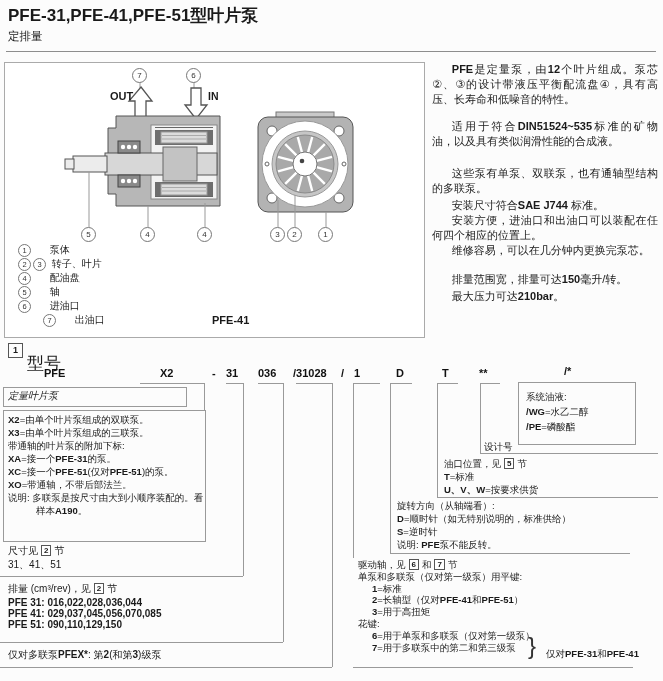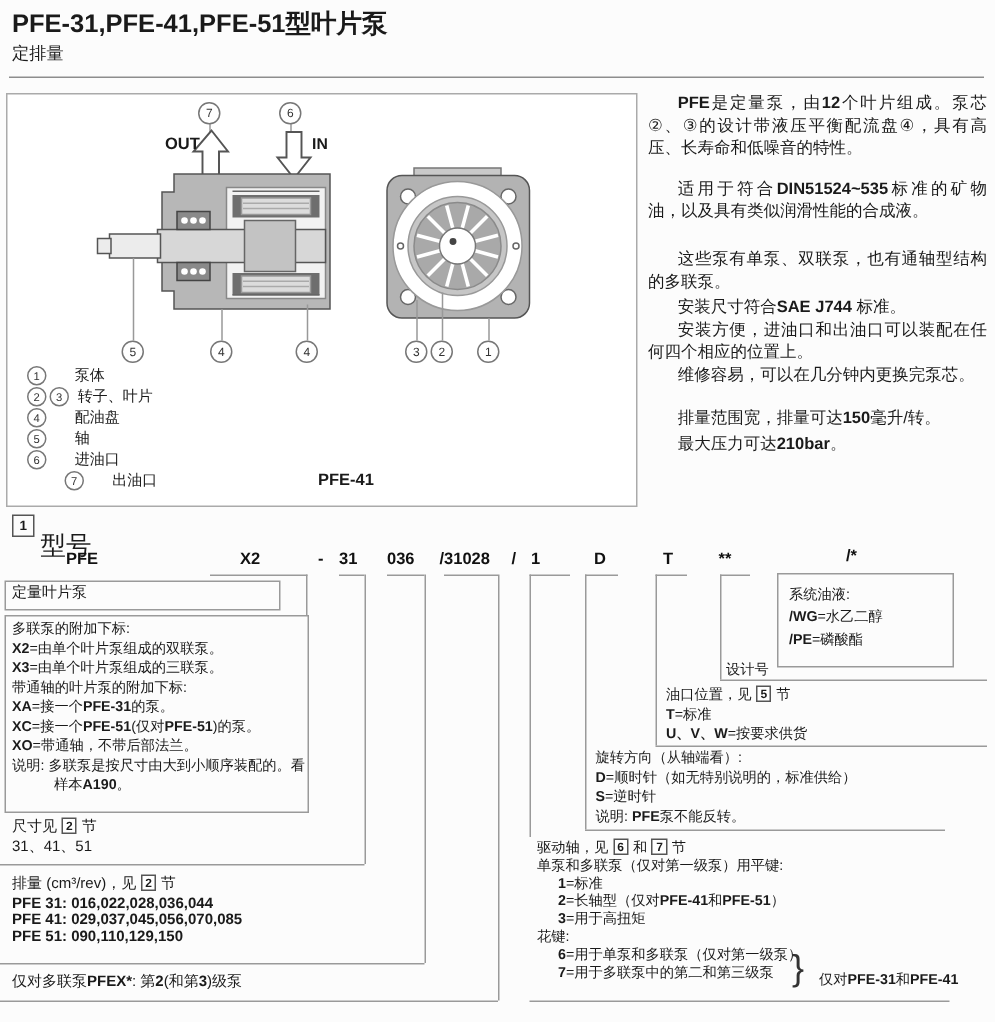--- a/index.html
+++ b/index.html
@@ -190,25 +190,24 @@
 <div class="ln" style="left:390px;top:383px;width:1px;height:170px;"></div>
 <div class="ln" style="left:390px;top:553px;width:240px;height:1px;"></div>
 <div class="ln" style="left:437px;top:383px;width:21px;height:1px;"></div>
 <div class="ln" style="left:437px;top:383px;width:1px;height:114px;"></div>
 <div class="ln" style="left:437px;top:497px;width:221px;height:1px;"></div>
 <div class="ln" style="left:480px;top:383px;width:20px;height:1px;"></div>
 <div class="ln" style="left:480px;top:383px;width:1px;height:70px;"></div>
 <div class="ln" style="left:480px;top:453px;width:178px;height:1px;"></div>
 
 <div class="box" style="left:3px;top:387px;width:182px;height:18px;"></div>
-<div class="t" style="left:8px;top:390px;font-size:10px;">定量叶片泵</div>
+<div class="t" style="left:8px;top:390px;font-size:10px;font-style:italic;">定量叶片泵</div>
 
 <div class="box" style="left:3px;top:410px;width:201px;height:130px;"></div>
 <div class="blk" style="left:8px;top:413px;width:194px;">
-  <div><span>多联泵的附加下标:</span></div>
   <div><span class="b">X2</span><span>=由单个叶片泵组成的双联泵。</span></div>
   <div><span class="b">X3</span><span>=由单个叶片泵组成的三联泵。</span></div>
   <div><span>带通轴的叶片泵的附加下标:</span></div>
   <div><span class="b">XA</span><span>=接一个</span><span class="b">PFE-31</span><span>的泵。</span></div>
   <div><span class="b">XC</span><span>=接一个</span><span class="b">PFE-51</span><span>(仅对</span><span class="b">PFE-51</span><span>)的泵。</span></div>
   <div><span class="b">XO</span><span>=带通轴，不带后部法兰。</span></div>
   <div><span>说明: 多联泵是按尺寸由大到小顺序装配的。看</span></div>
   <div style="padding-left:28px;"><span>样本</span><span class="b">A190</span><span>。</span></div>
 </div>
 

